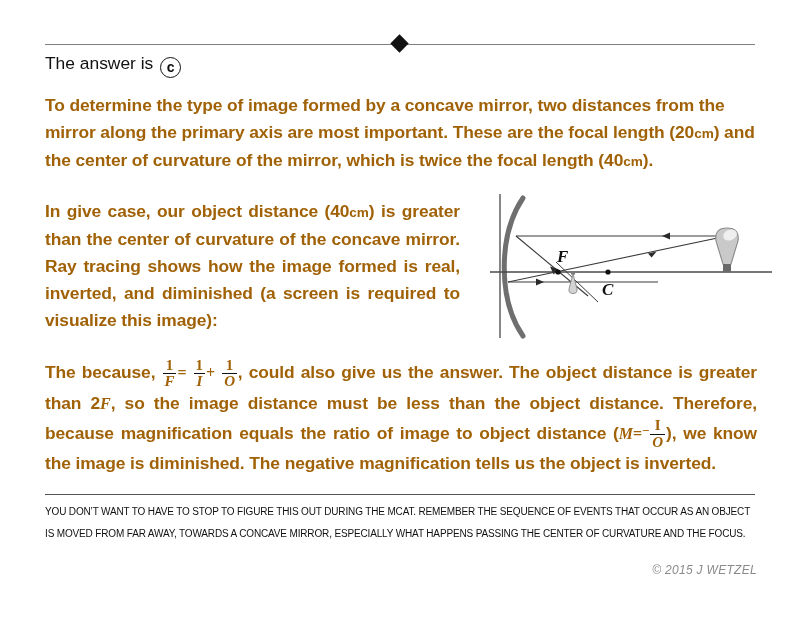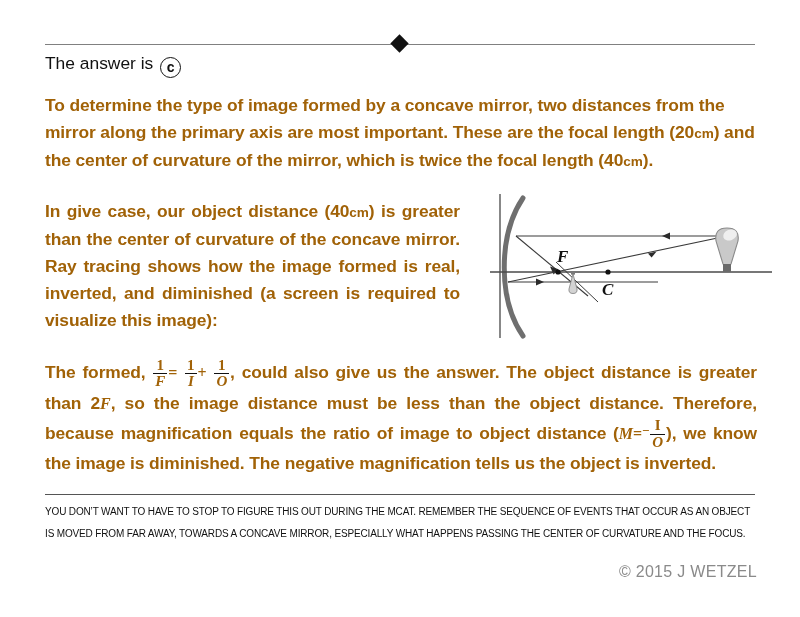--- a/index.html
+++ b/index.html
@@ -102,21 +102,21 @@
   }
   .footer-text{
     position:absolute;left:45px;top:501px;width:712px;
     font-size:10px;line-height:21.5px;
     color:#111111;
     letter-spacing:-0.15px;
   }
   .copyright{
     position:absolute;left:45px;top:563px;width:712px;
     text-align:right;
-    font-size:16px;color:#8a8a8a;
+    font-size:12px;font-style:italic;color:#8a8a8a;
     letter-spacing:0.3px;
   }
 </style>
 </head>
 <body>
 
 <div class="page">
 
   <div class="top-rule-wrap">
     <div class="top-rule"></div>
@@ -168,21 +168,21 @@
         <path d="M 247 38 Q 260 38, 258 51 L 251 74 Q 247 80, 243 74 L 236 51 Q 234 38, 247 38 Z" fill="#c9c9c9" stroke="#8a8a8a" stroke-width="1.1"></path>
         <ellipse cx="250" cy="45" rx="7" ry="5.2" fill="#efefef" transform="rotate(-20 250 45)"></ellipse>
         <rect x="243" y="74" width="8" height="8" fill="#6a6a6a"></rect>
       </g>
 
       <text x="77" y="72" font-family="Liberation Serif, serif" font-style="italic" font-weight="bold" font-size="17" fill="#111">F</text>
       <text x="122" y="105" font-family="Liberation Serif, serif" font-style="italic" font-weight="bold" font-size="17" fill="#111">C</text>
     </svg>
   </div>
 
-  <p class="para para-3"><span>The formed,</span>
+  <p class="para para-3"><span>The because,</span>
     <span class="frac"><span class="num">1</span><span class="den">F</span></span><span class="msym">=</span>
     <span class="frac"><span class="num">1</span><span class="den">I</span></span><span class="msym">+</span>
     <span class="frac"><span class="num">1</span><span class="den">O</span></span><span>, could also give us the answer.  The object distance is greater than 2</span><span class="mvar">F</span><span>, so the image distance must be less than the object distance.  Therefore, because magnification equals the ratio of image to object distance (</span><span class="mvar">M</span><span class="msym">=</span><span class="negsign">−</span><span class="frac"><span class="num">I</span><span class="den">O</span></span><span>), we know the image is diminished.  The negative magnification tells us the object is inverted.</span></p>
 
   <div class="footer-rule"></div>
   <div class="footer-text">YOU DON’T WANT TO HAVE TO STOP TO FIGURE THIS OUT DURING THE MCAT.  REMEMBER THE SEQUENCE OF EVENTS THAT OCCUR AS AN OBJECT IS MOVED FROM FAR AWAY, TOWARDS A CONCAVE MIRROR, ESPECIALLY WHAT HAPPENS PASSING THE CENTER OF CURVATURE AND THE FOCUS.</div>
   <div class="copyright">© 2015 J WETZEL</div>
 
 </div>
 

